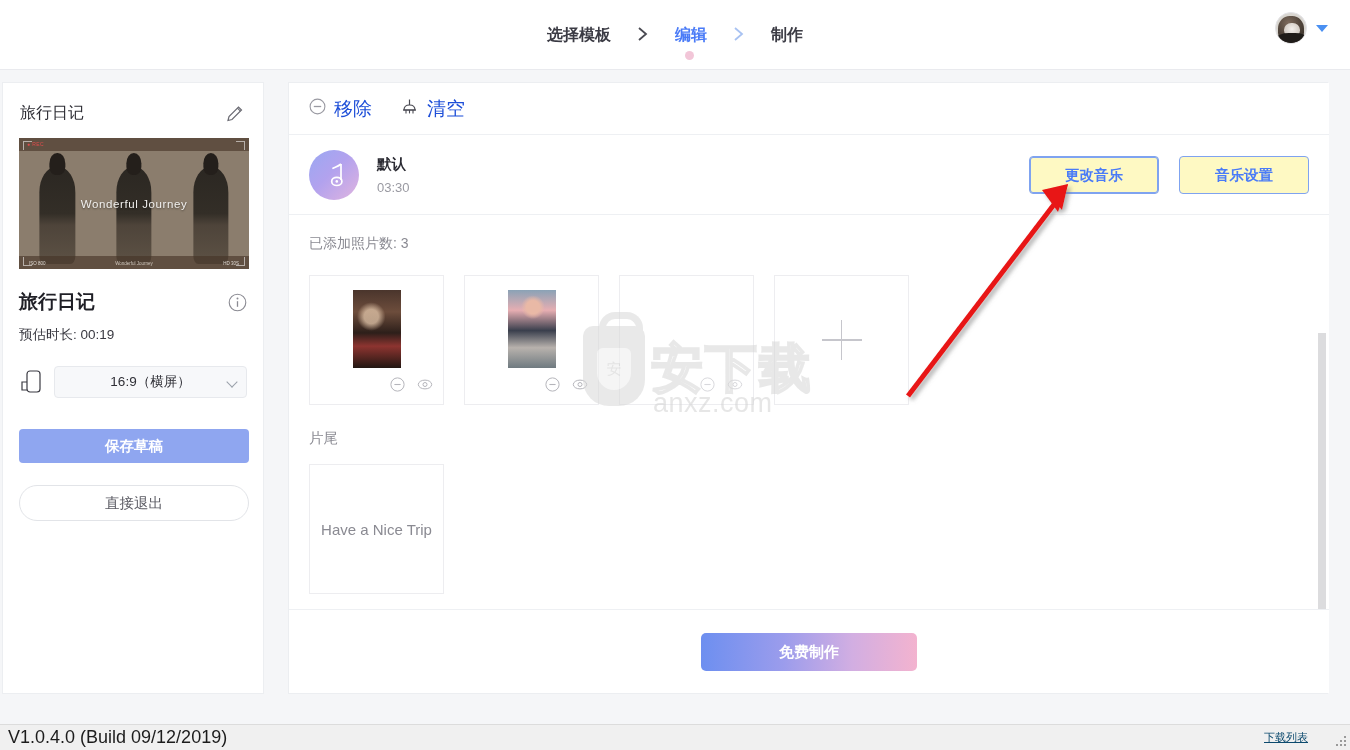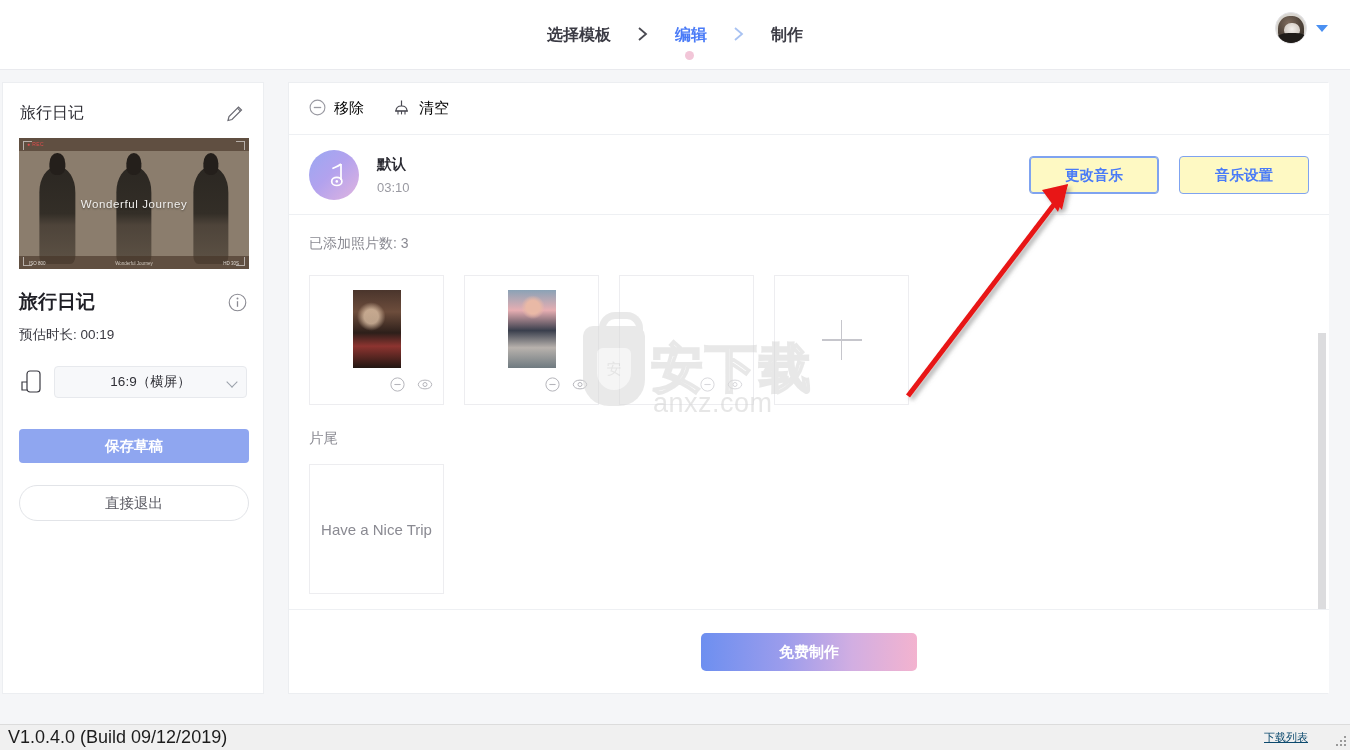--- a/index.html
+++ b/index.html
@@ -171,21 +171,21 @@
     position: absolute; left: 288px; top: 82px; width: 1040px; height: 612px;
     background: #ffffff; border: 1px solid #eceef1;
   }
   .main-scroll { position: absolute; left: 0; top: 0; width: 1040px; height: 528px; background:#fff; }
 
   .toolbar {
     height: 52px; display: flex; align-items: center; gap: 28px;
     padding-left: 20px; border-bottom: 1px solid #eef0f3;
   }
   .tb-item { display: flex; align-items: center; gap: 8px; cursor: pointer;
-             font-size: 15px; color: #000000; }
+             font-size: 19px; color: #1d4ed8; }
 
   .music-row {
     height: 80px; display: flex; align-items: center; padding: 0 20px;
     border-bottom: 1px solid #eef0f3; position: relative;
   }
   .music-thumb {
     width: 50px; height: 50px; border-radius: 50%;
     background: linear-gradient(135deg, #9aa8f2 0%, #b2a2ee 45%, #e0b4df 100%);
     display: flex; align-items: center; justify-content: center; flex: none;
   }
@@ -437,21 +437,21 @@
         <div class="music-thumb">
           <svg width="26" height="28" viewBox="0 0 26 28">
             <path d="M20 3 L20 19" stroke="#ffffff" stroke-width="1.7" fill="none"></path>
             <path d="M20 3 C17 5.6 13.6 6.2 11.4 7.6" stroke="#ffffff" stroke-width="1.7" fill="none"></path>
             <ellipse cx="15.8" cy="20.4" rx="5.1" ry="4.1" fill="none" stroke="#ffffff" stroke-width="1.7"></ellipse>
             <circle cx="15.8" cy="20.4" r="1.3" fill="#ffffff"></circle>
           </svg>
         </div>
         <div class="music-meta">
           <div class="music-name">默认</div>
-          <div class="music-time">03:10</div>
+          <div class="music-time">03:30</div>
         </div>
         <div class="music-actions">
           <div class="btn-outline-blue focus">更改音乐</div>
           <div class="btn-outline-blue">音乐设置</div>
         </div>
       </div>
 
       <div class="photos-section">
         <div class="photos-count">已添加照片数: 3</div>
         <div class="photo-grid">

